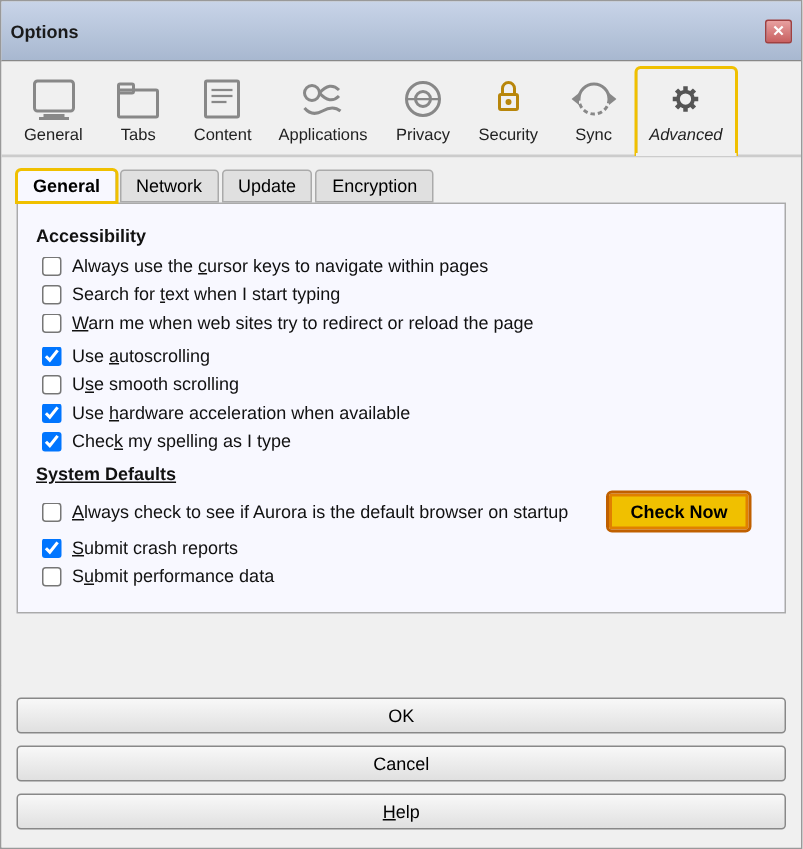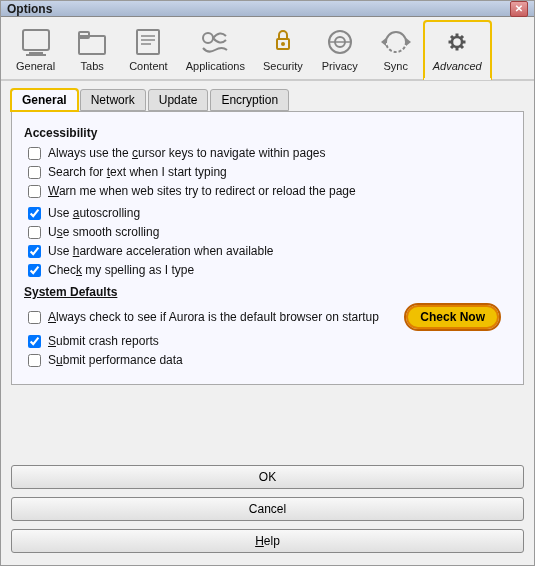--- a/index.html
+++ b/index.html
@@ -15,21 +15,21 @@
       width: 535px;
       min-height: 566px;
       background: #f0f0f0;
       border: 1px solid #999;
       box-shadow: 2px 2px 8px rgba(0,0,0,0.3);
       display: flex;
       flex-direction: column;
     }
     .title-bar {
       background: linear-gradient(to bottom, #c8d4e8 0%, #a8b8d0 100%);
-      height: 16px;
+      height: 40px;
       display: flex;
       align-items: center;
       justify-content: space-between;
       padding: 0 6px;
       border-bottom: 1px solid #888;
       text-align: right;
     }
     .title-bar-text {
       font-size: 12px;
       font-weight: bold;
@@ -163,21 +163,21 @@
       width: 13px;
       height: 13px;
       margin-right: 7px;
       flex-shrink: 0;
     }
     .check-now-btn {
       margin-left: auto;
       padding: 3px 12px;
       background: #f0c000;
       border: 2px solid #e08000;
-      border-radius: 12px;
+      border-radius: 2px;
       font-size: 12px;
       font-weight: bold;
       cursor: pointer;
       outline: 2px solid #c06000;
     }
     .section-gap {
       margin-top: 8px;
     }
     .footer {
       display: flex;
@@ -245,37 +245,37 @@
             <circle cx="8" cy="10" r="5" fill="none" stroke="#888" stroke-width="2"></circle>
             <path d="M13 10 Q20 2 26 8" fill="none" stroke="#888" stroke-width="2"></path>
             <path d="M13 10 Q20 18 26 12" fill="none" stroke="#888" stroke-width="2"></path>
             <path d="M3 20 Q8 26 15 22 Q22 18 27 22" fill="none" stroke="#888" stroke-width="2"></path>
           </svg>
         </div>
         <span class="toolbar-label">Applications</span>
       </div>
       <div class="toolbar-item">
         <div class="toolbar-icon">
+          <svg width="28" height="28" viewBox="0 0 28 28">
+            <ellipse cx="14" cy="14" rx="11" ry="11" fill="none" stroke="#888" stroke-width="2"></ellipse>
+            <ellipse cx="14" cy="14" rx="5" ry="5" fill="none" stroke="#888" stroke-width="2"></ellipse>
+            <line x1="3" y1="14" x2="25" y2="14" stroke="#888" stroke-width="1.5"></line>
+          </svg>
+        </div>
+        <span class="toolbar-label">Privacy</span>
+      </div>
+      <div class="toolbar-item">
+        <div class="toolbar-icon">
           <svg width="26" height="30" viewBox="0 0 26 30">
             <rect x="7" y="12" width="12" height="10" rx="1" fill="none" stroke="#b8860b" stroke-width="2"></rect>
             <path d="M9 12 V8 A4 4 0 0 1 17 8 V12" fill="none" stroke="#b8860b" stroke-width="2"></path>
             <circle cx="13" cy="17" r="2" fill="#b8860b"></circle>
           </svg>
         </div>
         <span class="toolbar-label">Security</span>
-      </div>
-      <div class="toolbar-item">
-        <div class="toolbar-icon">
-          <svg width="28" height="28" viewBox="0 0 28 28">
-            <ellipse cx="14" cy="14" rx="11" ry="11" fill="none" stroke="#888" stroke-width="2"></ellipse>
-            <ellipse cx="14" cy="14" rx="5" ry="5" fill="none" stroke="#888" stroke-width="2"></ellipse>
-            <line x1="3" y1="14" x2="25" y2="14" stroke="#888" stroke-width="1.5"></line>
-          </svg>
-        </div>
-        <span class="toolbar-label">Privacy</span>
       </div>
       <div class="toolbar-item">
         <div class="toolbar-icon">
           <svg width="30" height="28" viewBox="0 0 30 28">
             <path d="M5 14 A10 10 0 0 1 25 14" fill="none" stroke="#888" stroke-width="2"></path>
             <path d="M25 14 A10 10 0 0 1 5 14" fill="none" stroke="#888" stroke-width="2" stroke-dasharray="3,2"></path>
             <polygon points="25,10 25,18 30,14" fill="#888"></polygon>
             <polygon points="5,10 5,18 0,14" fill="#888"></polygon>
           </svg>
         </div>

